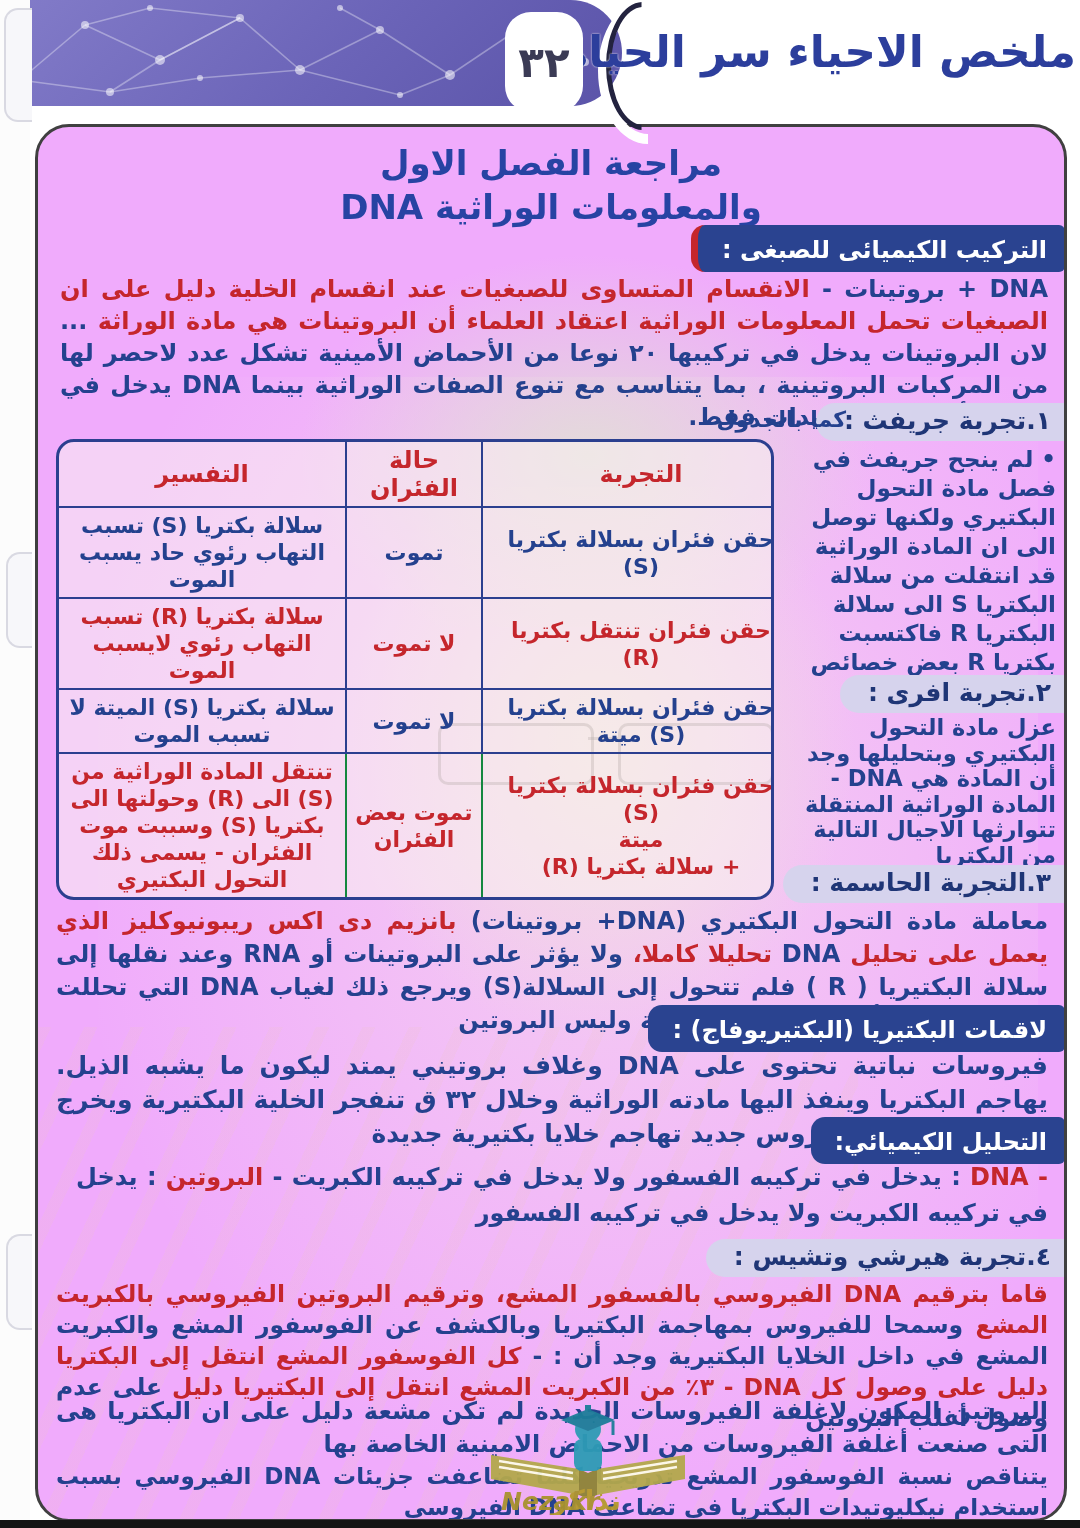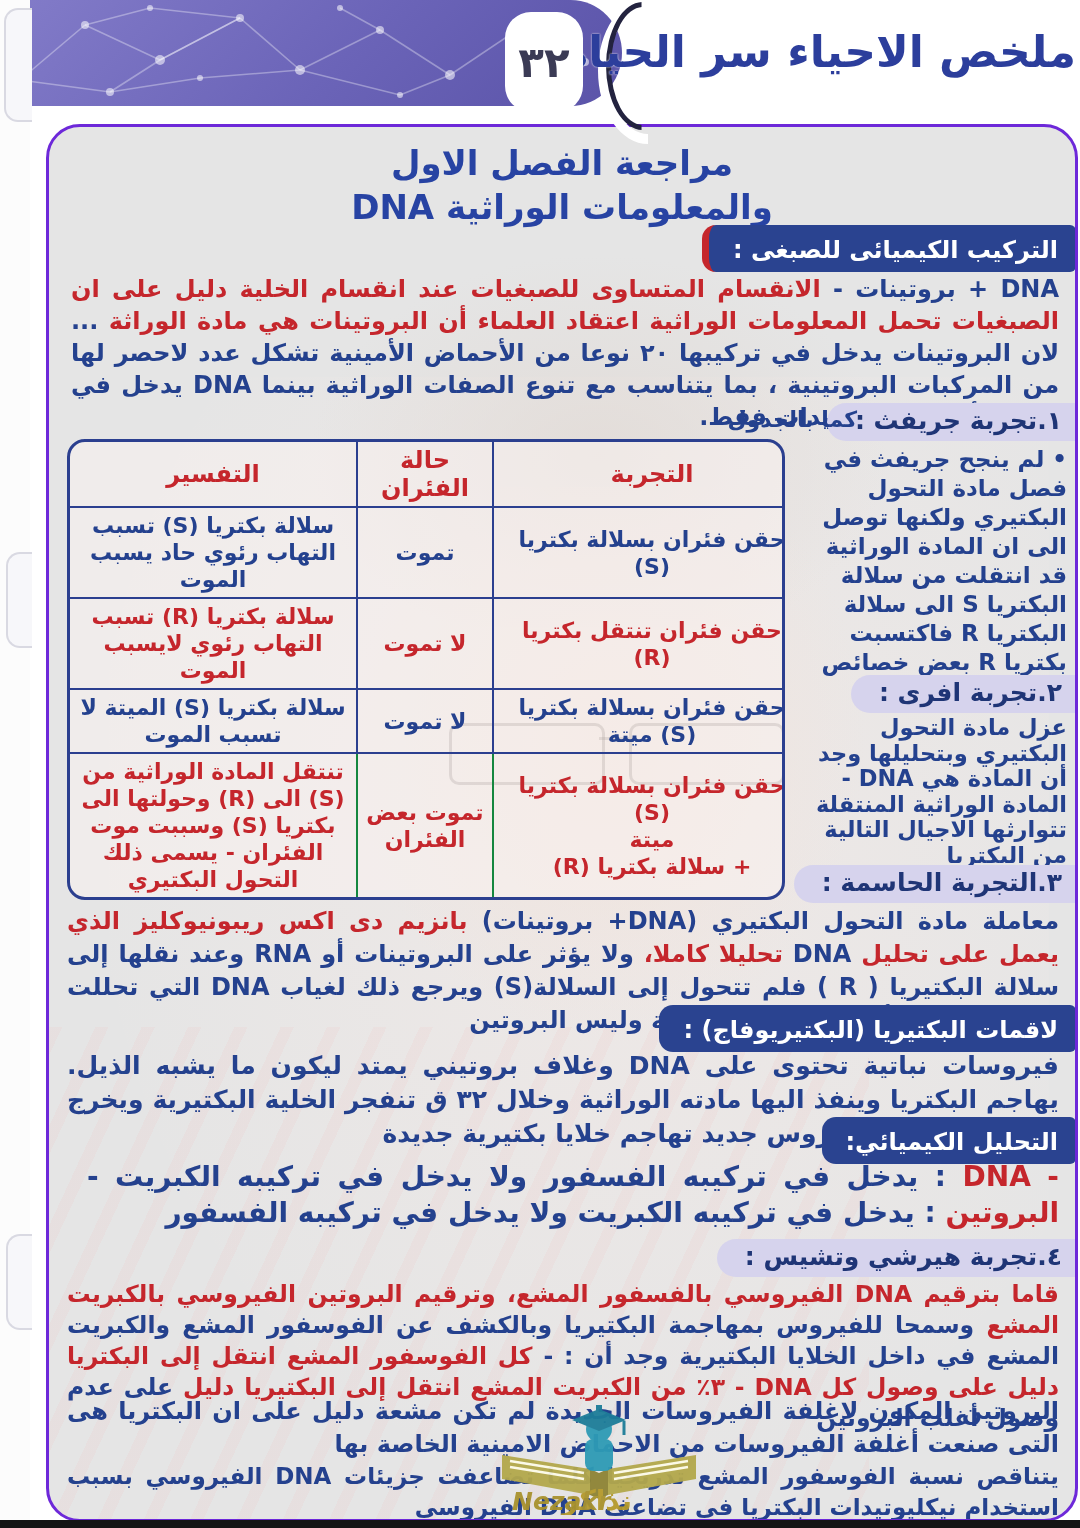--- a/index.html
+++ b/index.html
@@ -18,22 +18,22 @@
               clip-path:inset(-6px 52% -6px -6px);background:transparent;}
   .header-arc-white{position:absolute;left:598px;top:-2px;width:80px;height:126px;z-index:2;
               border:10px solid #ffffff;border-radius:50%;clip-path:inset(-10px 50% -10px -10px);}
   .page-pill{position:absolute;left:505px;top:12px;width:78px;height:100px;z-index:4;background:#ffffff;
              border-radius:26px;display:flex;align-items:center;justify-content:center;
              color:#3b3b55;font-size:42px;font-weight:bold;}
   .header-title{position:absolute;left:648px;right:4px;top:26px;z-index:3;text-align:center;direction:rtl;
                 font-size:44px;font-weight:bold;color:#2c3e9c;white-space:nowrap;
                 text-shadow:0 0 2px #ffffff;}
   
-  .main-box{position:absolute;left:46px;top:124px;width:1026px;height:1392px;background:#e5e5e5;
-            border:3px solid #6d28d9;border-radius:34px;overflow:hidden;z-index:1;}
+  .main-box{position:absolute;left:35px;top:124px;width:1026px;height:1392px;background:#f0abfc;
+            border:3px solid #404040;border-radius:34px;overflow:hidden;z-index:1;}
   
   .ph{position:absolute;pointer-events:none;z-index:0;}
   .ph-hair{left:250px;top:120px;width:600px;height:380px;
      background:radial-gradient(ellipse at 50% 55%,rgba(226,220,216,0.95) 0%,rgba(226,220,216,0) 68%);}
   .ph-face{left:300px;top:360px;width:520px;height:560px;
      background:radial-gradient(ellipse at 50% 45%,rgba(240,226,218,0.85) 0%,rgba(240,226,218,0) 70%);}
   .ph-glasses{left:400px;top:596px;width:150px;height:56px;border:3px solid rgba(80,66,62,0.30);
      border-radius:10px;}
   .ph-glasses2{left:580px;top:596px;width:150px;height:56px;border:3px solid rgba(80,66,62,0.30);
      border-radius:10px;}
@@ -205,21 +205,21 @@
 
     <div class="section-pill" style="top:738px;">٣.التجربة الحاسمة :</div>
     <div class="para" style="left:18px;right:16px;top:778px;font-size:24px;line-height:33px;">
       <span class="t-blue">معاملة مادة التحول البكتيري (DNA+ بروتينات) </span><span class="t-red">بانزيم دى اكس ريبونيوكليز الذي يعمل على تحليل </span><span class="t-blue">DNA </span><span class="t-red">تحليلا كاملا، </span><span class="t-blue">ولا يؤثر على البروتينات أو RNA وعند نقلها إلى سلالة البكتيريا ( R ) فلم تتحول إلى السلالة(S) ويرجع ذلك لغياب DNA التي تحللت مما يؤكد على أن DNA مادة الوراثة وليس البروتين</span>
     </div>
 
     <div class="section-badge" style="top:878px;">لاقمات البكتيريا (البكتيريوفاج) :</div>
     <div class="para t-blue" style="left:18px;right:16px;top:922px;font-size:25px;line-height:34px;">فيروسات نباتية تحتوى على DNA وغلاف بروتيني يمتد ليكون ما يشبه الذيل. يهاجم البكتريا وينفذ اليها مادته الوراثية وخلال ٣٢ ق تنفجر الخلية البكتيرية ويخرج منها حوالي ١٠٠ فيروس جديد تهاجم خلايا بكتيرية جديدة</div>
 
     <div class="section-badge" style="top:990px;">التحليل الكيميائي:</div>
-    <div class="para" style="left:18px;right:16px;top:1032px;font-size:28px;line-height:36px;margin-left:20px;">
+    <div class="para" style="left:18px;right:16px;top:1032px;font-size:24px;line-height:36px;margin-left:20px;">
       <span class="t-red">- DNA </span><span class="t-blue">: يدخل في تركيبه الفسفور ولا يدخل في تركيبه الكبريت - </span><span class="t-red">البروتين </span><span class="t-blue">: يدخل في تركيبه الكبريت ولا يدخل في تركيبه الفسفور</span>
     </div>
 
     <div class="section-pill" style="top:1112px;">٤.تجربة هيرشي وتشيس :</div>
     <div class="para" style="left:18px;right:16px;top:1152px;font-size:23.5px;line-height:31px;">
       <span class="t-red">قاما بترقيم DNA الفيروسي بالفسفور المشع، وترقيم البروتين الفيروسي بالكبريت المشع </span><span class="t-blue">وسمحا للفيروس بمهاجمة البكتيريا وبالكشف عن الفوسفور المشع والكبريت المشع في داخل الخلايا البكتيرية وجد أن : - </span><span class="t-red">كل الفوسفور المشع انتقل إلى البكتريا دليل على وصول كل DNA - ٣٪ من الكبريت المشع انتقل إلى البكتيريا دليل </span><span class="t-blue">على عدم وصول أغلب البروتين</span>
     </div>
 
     <div class="para t-blue" style="left:18px;right:16px;top:1268px;font-size:24px;line-height:33px;">البروتين المكون لاغلفة الفيروسات الجديدة لم تكن مشعة دليل على ان البكتريا هى التى صنعت أغلفة الفيروسات من الاحماض الامينية الخاصة بها</div>
     <div class="para t-blue" style="left:18px;right:16px;top:1334px;font-size:23px;line-height:31px;">يتناقص نسبة الفوسفور المشع تدريجيا كلما تضاعفت جزيئات DNA الفيروسي بسبب استخدام نيكليوتيدات البكتريا في تضاعف DNA الفيروسي</div>

